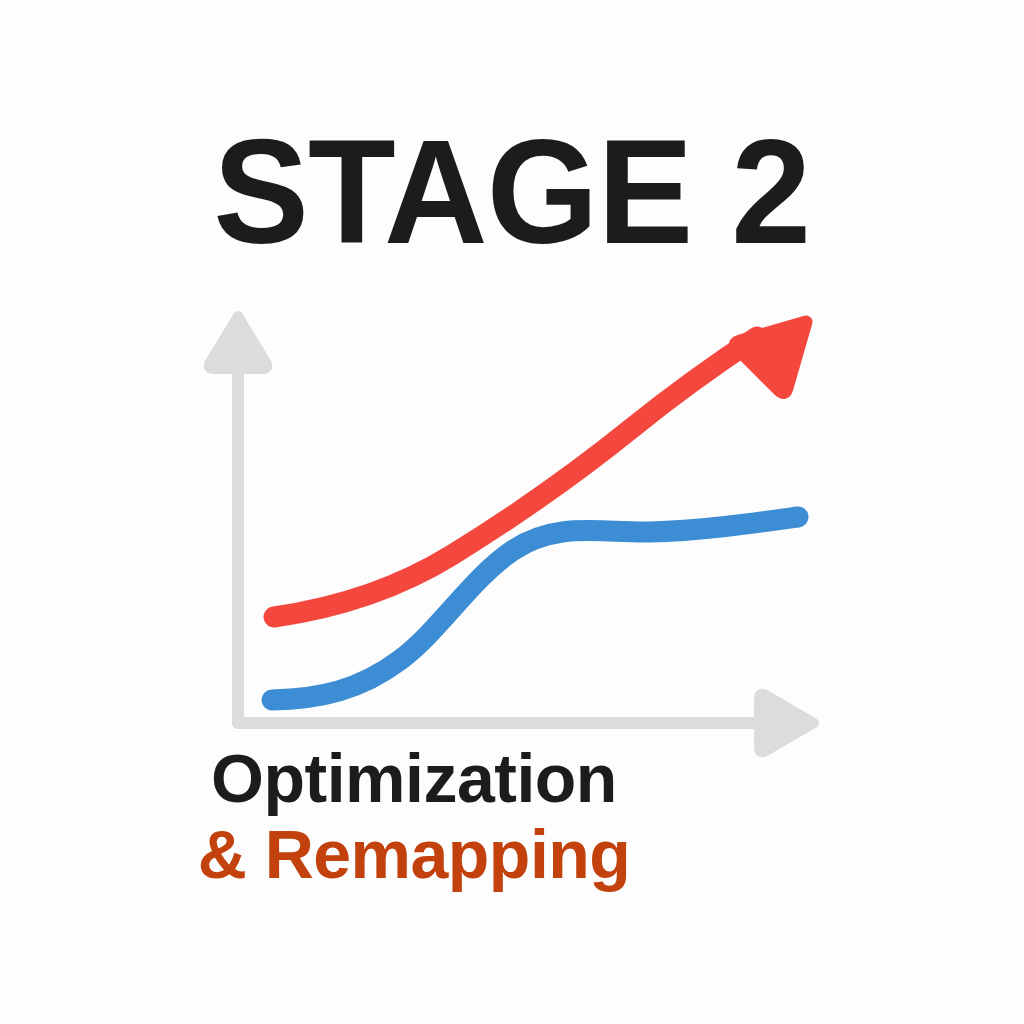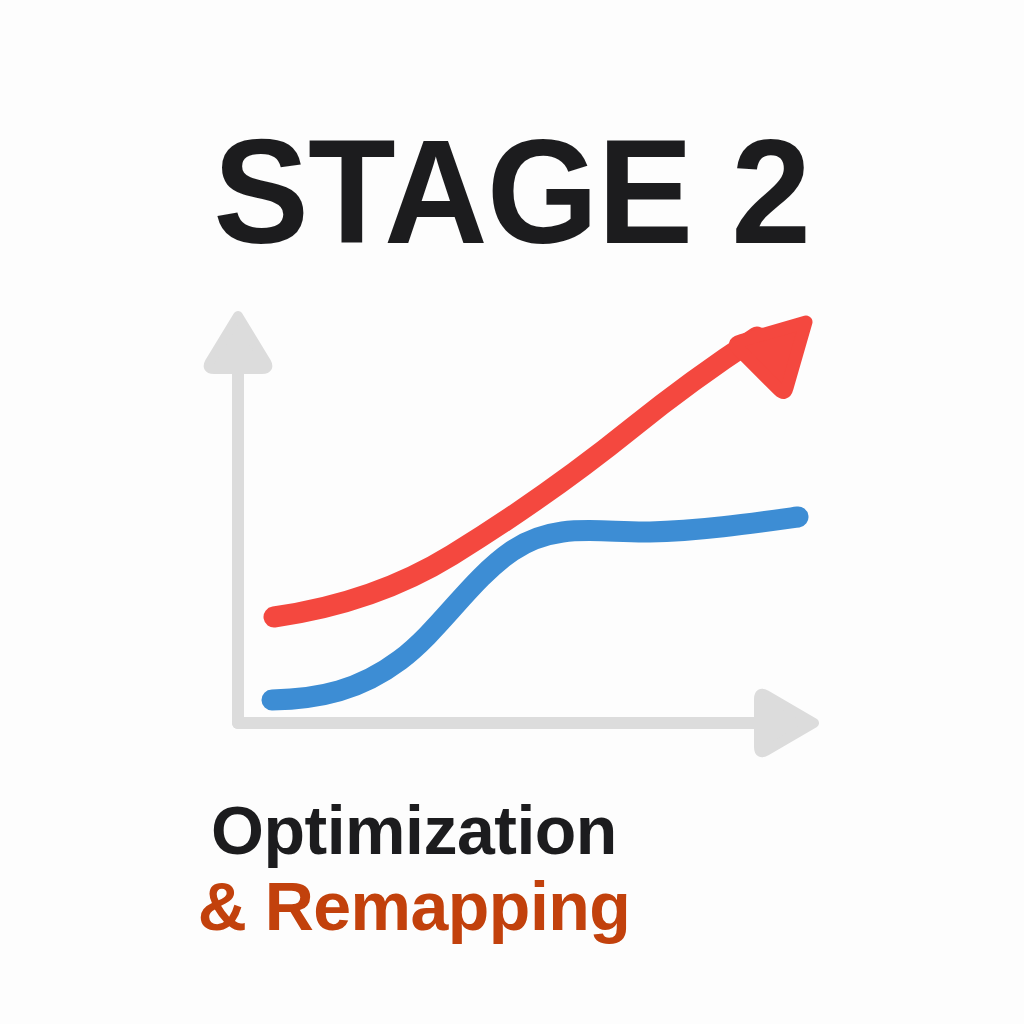--- a/index.html
+++ b/index.html
@@ -58,21 +58,21 @@
   #chart-svg {
     display: block;
     width: 1024px;
     height: 1024px;
   }
 
   
   #caption-block {
     position: absolute;
     left: 0;
-    top: 792px;
+    top: 740px;
     width: 828px;
     text-align: center;
   }
   .caption-line {
     display: block;
     font-family: "Liberation Sans", "DejaVu Sans", sans-serif;
     font-size: 68px;
     line-height: 76px;
     font-weight: 600;
     letter-spacing: -0.5px;

